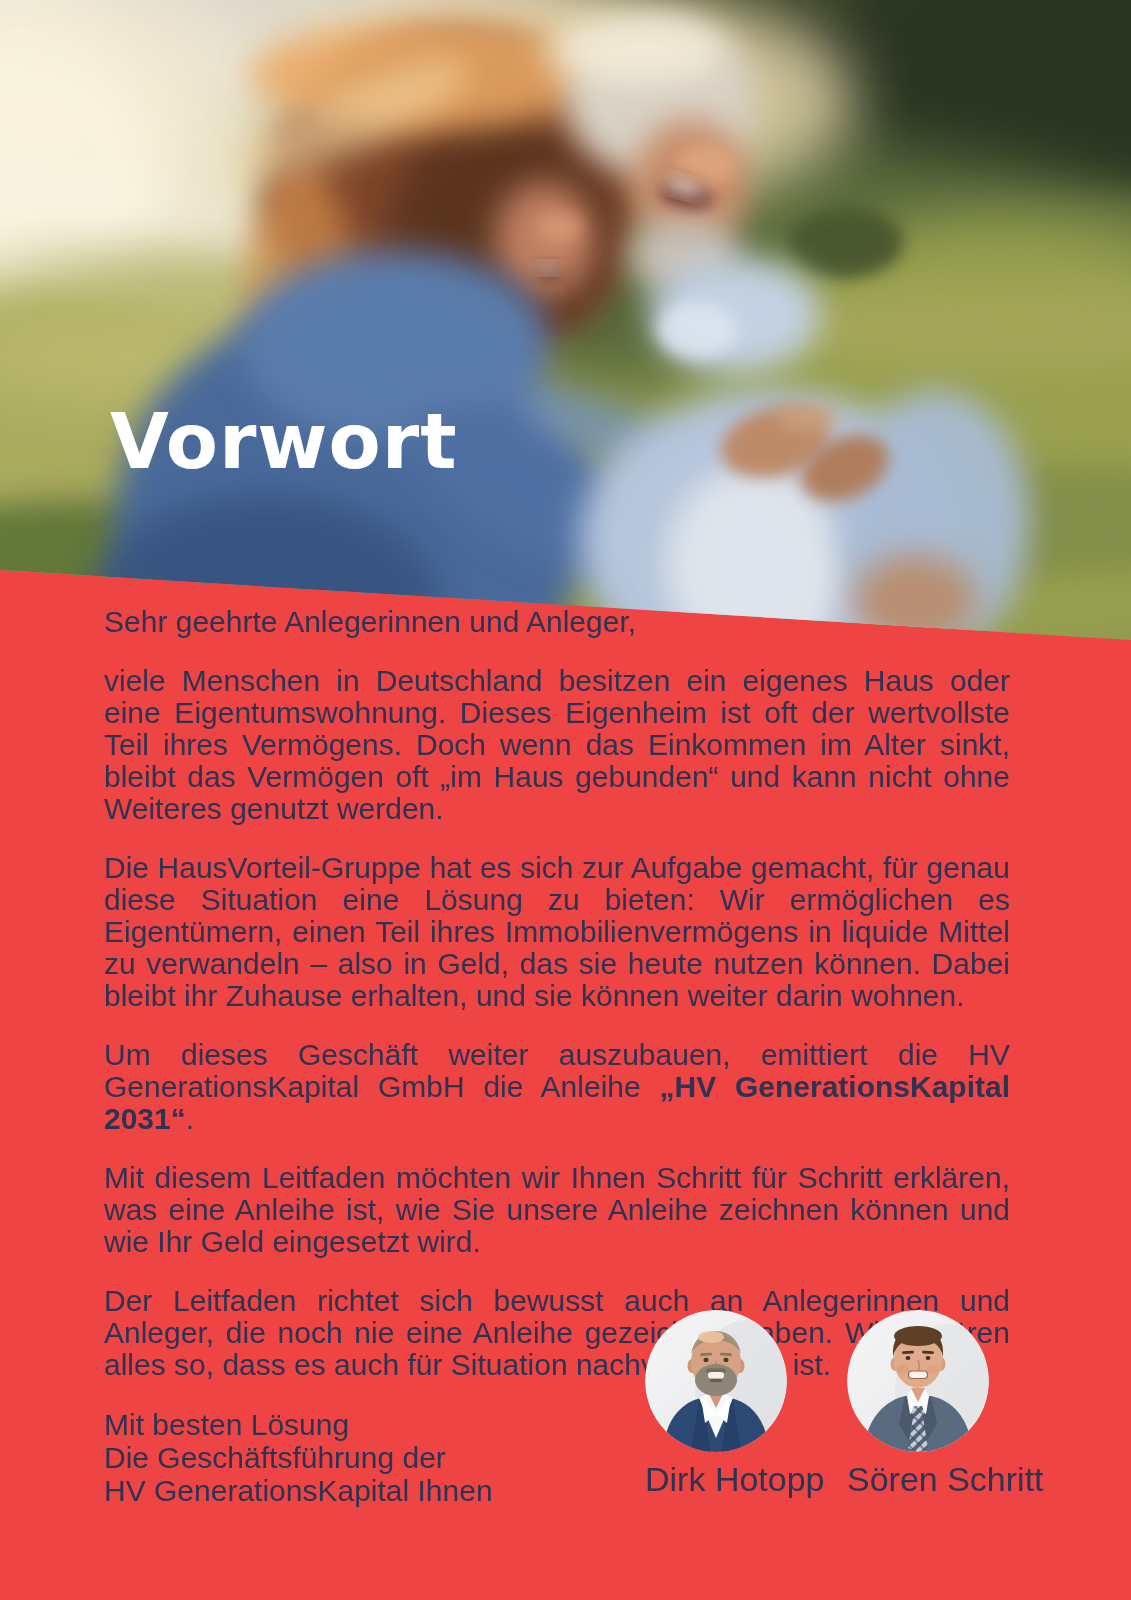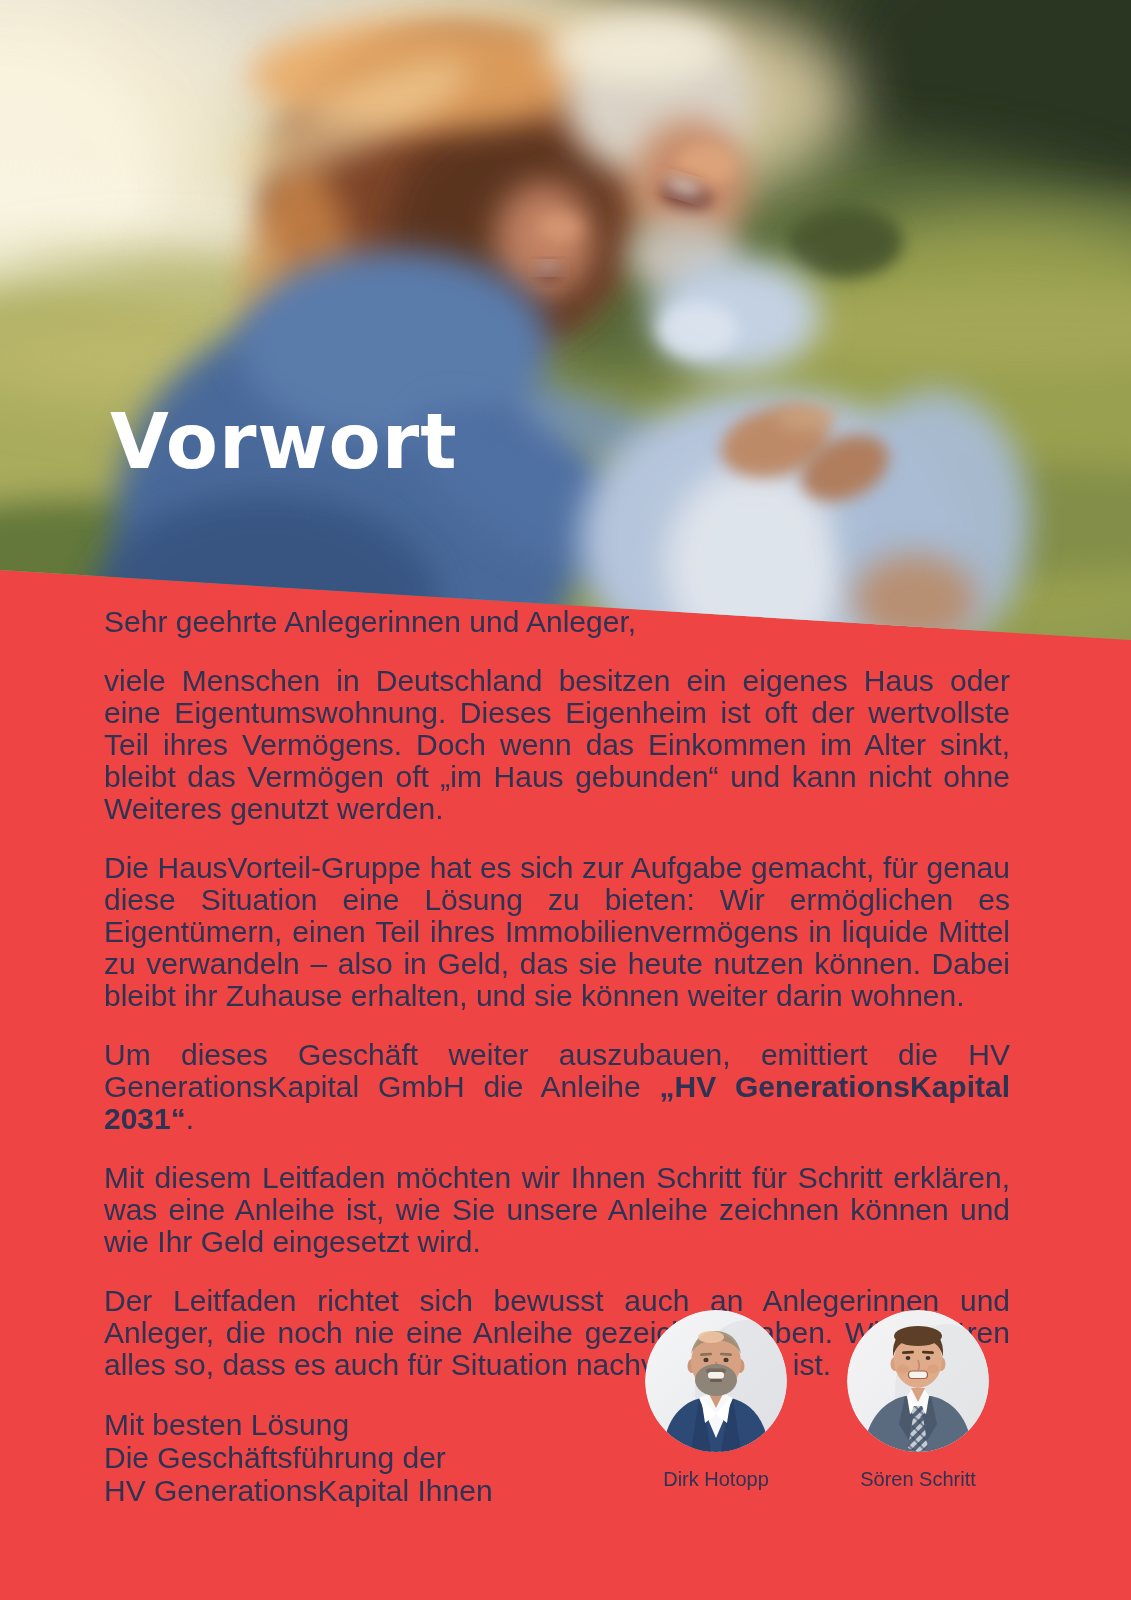--- a/index.html
+++ b/index.html
@@ -38,21 +38,21 @@
   .people{
     position:absolute;left:645px;top:1310px;
     display:flex;gap:60px;
   }
   .person{width:142px;margin:0;text-align:center;}
   .avatar{
     width:142px;height:142px;border-radius:50%;overflow:hidden;
   }
   .avatar svg{display:block;width:142px;height:142px;}
   .person figcaption{
-    margin-top:12px;font-size:20px;line-height:30px;
+    margin-top:12px;font-size:34px;line-height:30px;
     color:#2d3353;white-space:nowrap;
   }
 </style>
 </head>
 <body>
 
 <div class="page">
 
   <header class="hero">
     <svg class="scene" viewBox="0 0 1131 648" aria-hidden="true">

